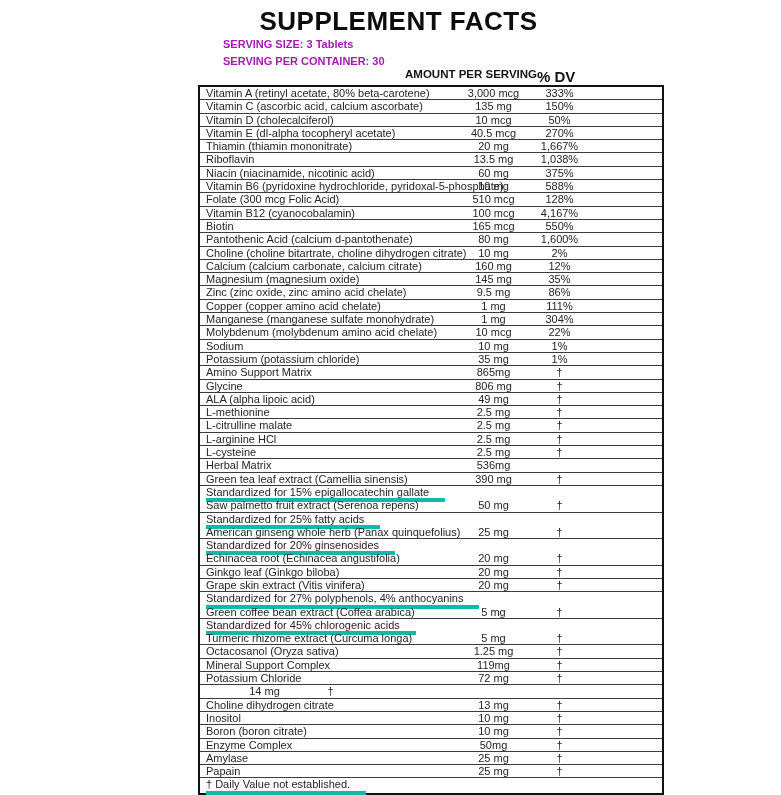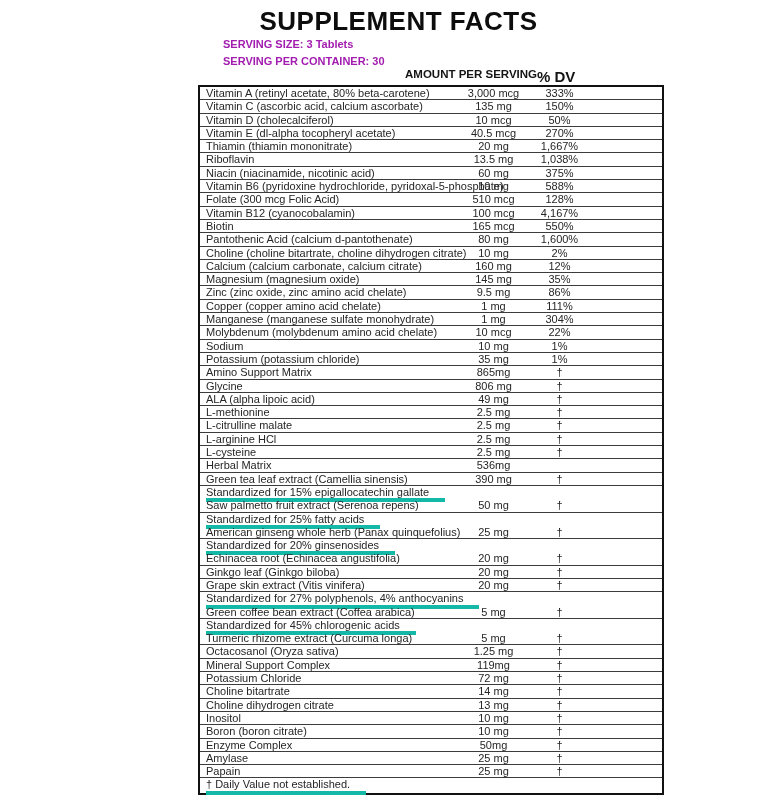--- a/index.html
+++ b/index.html
@@ -301,21 +301,20 @@
           <span class="c-name">Mineral Support Complex</span>
           <span class="c-amt">119mg</span>
           <span class="c-dv">†</span>
         </div>
         <div class="row">
           <span class="c-name">Potassium Chloride</span>
           <span class="c-amt">72 mg</span>
           <span class="c-dv">†</span>
         </div>
         <div class="row">
-          <span class="c-name">Choline bitartrate</span>
           <span class="c-amt">14 mg</span>
           <span class="c-dv">†</span>
         </div>
         <div class="row">
           <span class="c-name">Choline dihydrogen citrate</span>
           <span class="c-amt">13 mg</span>
           <span class="c-dv">†</span>
         </div>
         <div class="row">
           <span class="c-name">Inositol</span>

